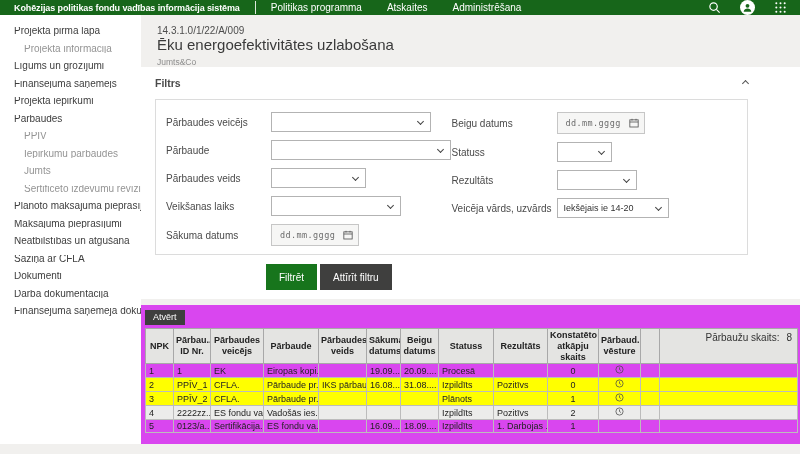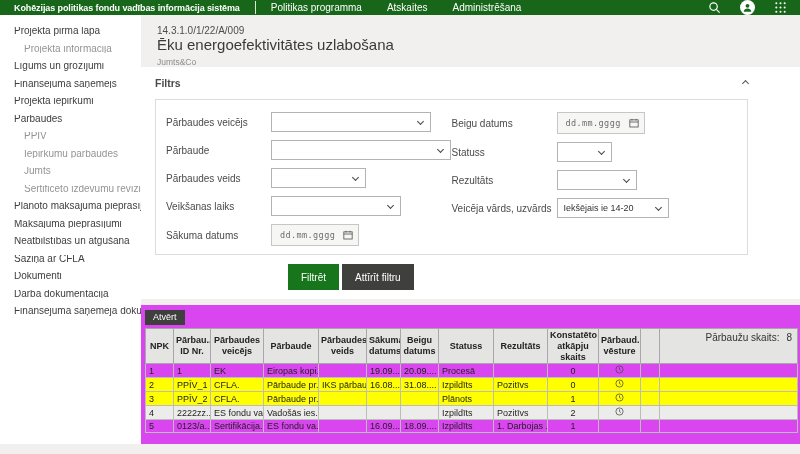--- a/index.html
+++ b/index.html
@@ -42,21 +42,21 @@
   .select { border:1px solid #b3b3b3; background:#fff; height:20px; display:flex; align-items:center;
             font-size:9px; color:#333; padding-left:6px; cursor:pointer; }
   .chev-dn { width:5px; height:5px; border-right:1.2px solid #444; border-bottom:1.2px solid #444;
              transform:rotate(45deg); margin:-2px 7px 0 auto; flex-shrink:0; }
   .datebox { border:1px solid #c6c6c6; background:#f6f6f5; height:22px; width:88px; display:flex;
              align-items:center; padding:0 5px 0 8px; cursor:pointer; }
   .date-ph { font-family:"DejaVu Sans Mono", monospace; font-size:8.5px; color:#6d6d6d; letter-spacing:.4px; flex:1; }
   .btn-row { margin:9px 0 0 111px; display:flex; gap:3px; }
   .btn { height:26px; padding:0 13px; font-size:10px; color:#fff; display:flex; align-items:center;
          border:none; cursor:pointer; }
-  .btn.green { background:#17751c;margin-left:22px; }
+  .btn.green { background:#17751c; }
   .btn.dark  { background:#3f3f3e; }
   
   .table-card { background:#d946ef; margin-top:6px; padding:4px 4px 0; flex:1; overflow:hidden; }
   .table-top { display:flex; justify-content:space-between; align-items:center; height:16px; margin-bottom:3px; }
   .open-btn { background:#3f3f3e; color:#fff; font-size:9px; padding:2.5px 8px; cursor:pointer; }
   .count { font-size:10px; color:#333; margin-right:4px;margin-top:40px; }
   .count b { font-weight:normal; margin-left:7px; }
   table { border-collapse:collapse; table-layout:fixed; width:652px; font-size:9px; color:#222; }
   th { background:#e4e4e2; border:1px solid #a8a8a8; font-weight:bold; padding:1px 2px; line-height:1.2;
        text-align:center; height:24px; overflow:hidden; }

